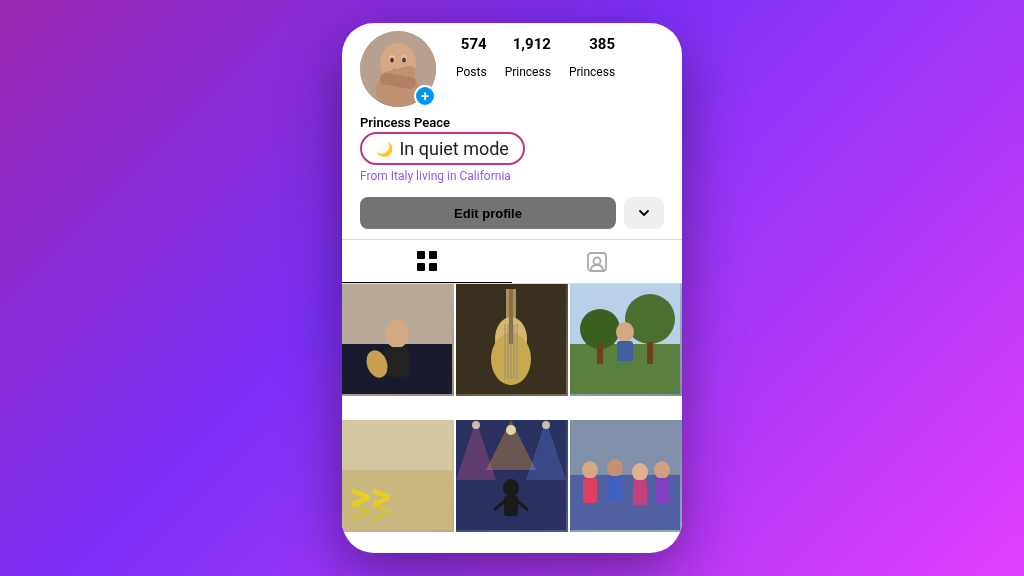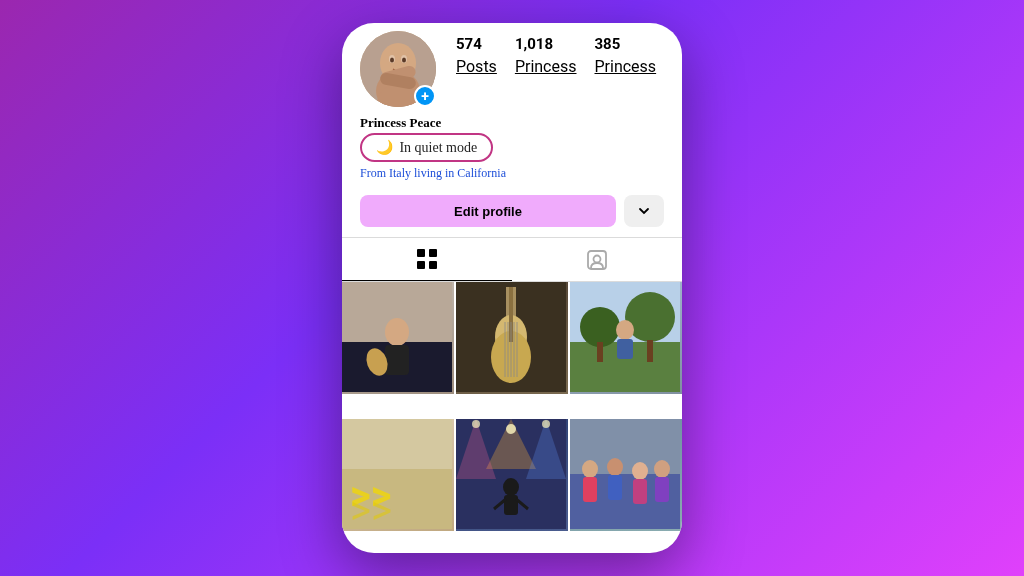--- a/index.html
+++ b/index.html
@@ -114,40 +114,38 @@
     .stats-row {
       display: flex;
       gap: 18px;
       align-items: flex-start;
       padding-top: 4px;
     }
 
     .stat-item {
       display: flex;
       flex-direction: column;
-      align-items: flex-start;
-      gap: 4px;
+      align-items: flex-end;
+      gap: 12px;
     }
 
     .stat-number {
       font-size: 15px;
       font-weight: 700;
       color: #000;
     }
 
     .stat-label {
-      font-size: 16px;
-      color: #000;
-      text-decoration: underline;
+      font-size: 12px;
+      color: #000;
     }
 
     
     .bio-section {
       padding: 2px 18px 8px;
-      font-family: Liberation Serif, serif;
     }
 
     .display-name {
       font-size: 13px;
       font-weight: 600;
       color: #000;
       margin-bottom: 2px;
     }
 
     
@@ -161,40 +159,40 @@
       margin-bottom: 4px;
       background: #fff;
     }
 
     .quiet-mode-moon {
       font-size: 14px;
       color: #888;
     }
 
     .quiet-mode-text {
-      font-size: 14px;
+      font-size: 18px;
       color: #222;
       font-weight: 400;
     }
 
     .bio-text {
       font-size: 12px;
-      color: #1d4ed8;
+      color: #8b5cf6;
     }
 
     
     .action-row {
       padding: 6px 18px 10px;
       display: flex;
       gap: 8px;
     }
 
     .edit-profile-btn {
       flex: 1;
-      background: #f0abfc;
+      background: #737373;
       border: none;
       border-radius: 8px;
       padding: 8px 0;
       font-size: 13px;
       font-weight: 600;
       color: #000;
       cursor: pointer;
     }
 
     .dropdown-btn {
@@ -280,21 +278,21 @@
       </div>
       <div class="avatar-plus">+</div>
     </div>
 
     <div class="stats-row">
       <div class="stat-item">
         <span class="stat-number">574</span>
         <span class="stat-label">Posts</span>
       </div>
       <div class="stat-item">
-        <span class="stat-number">1,018</span>
+        <span class="stat-number">1,912</span>
         <span class="stat-label">Princess</span>
       </div>
       <div class="stat-item">
         <span class="stat-number">385</span>
         <span class="stat-label">Princess</span>
       </div>
     </div>
   </div>
 
   <div class="bio-section">

